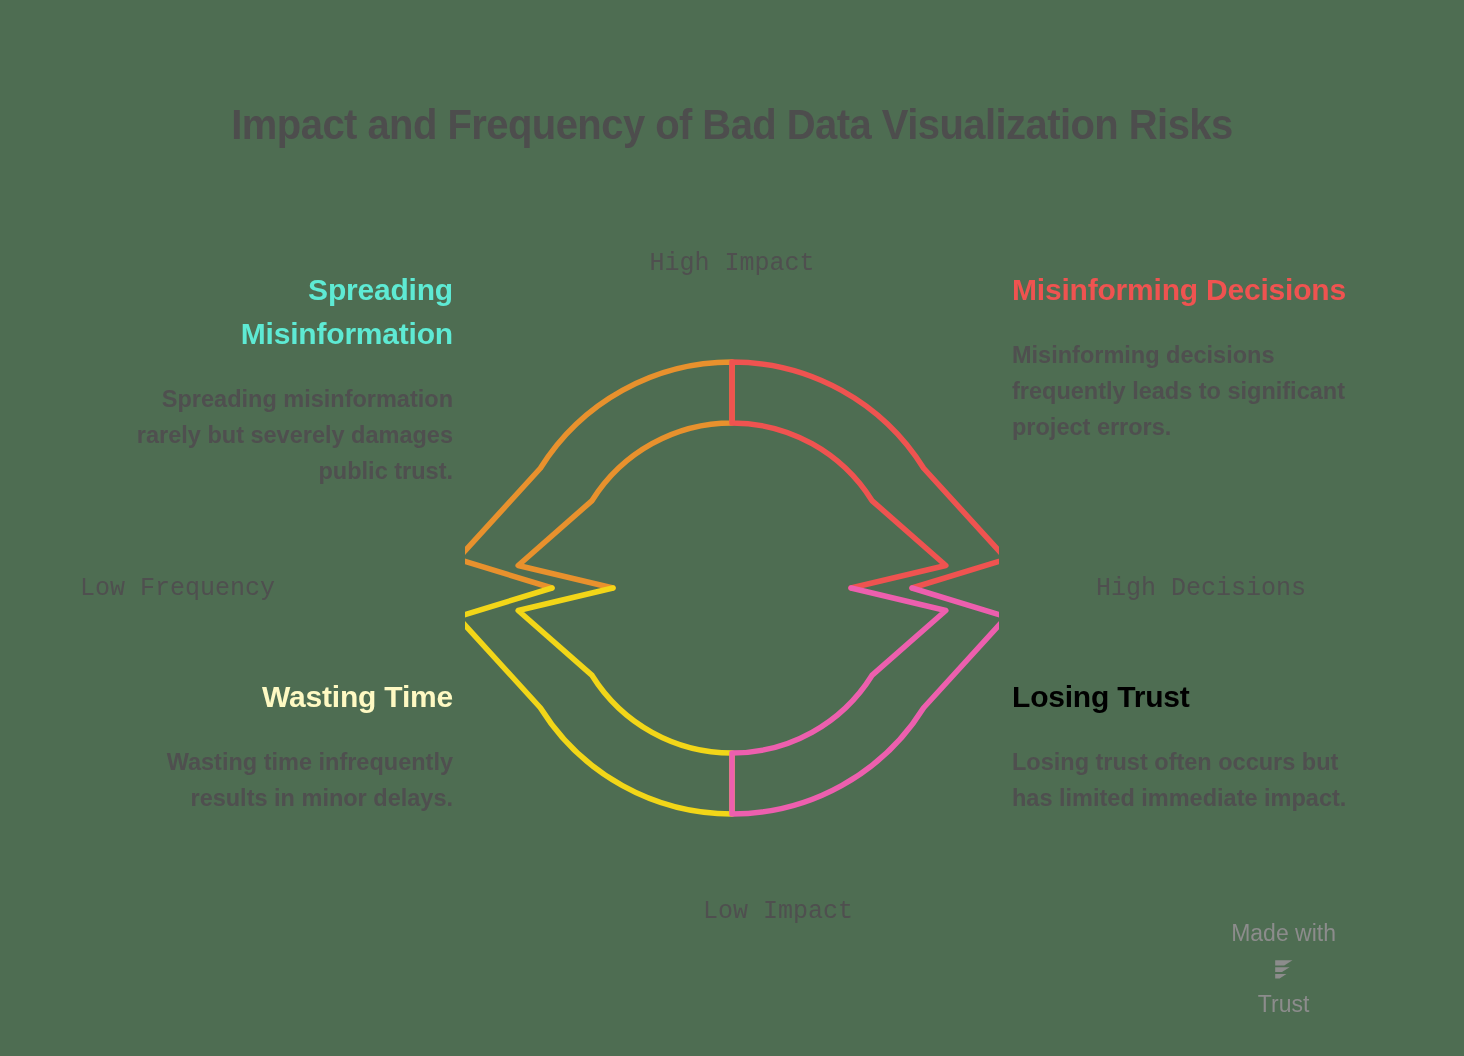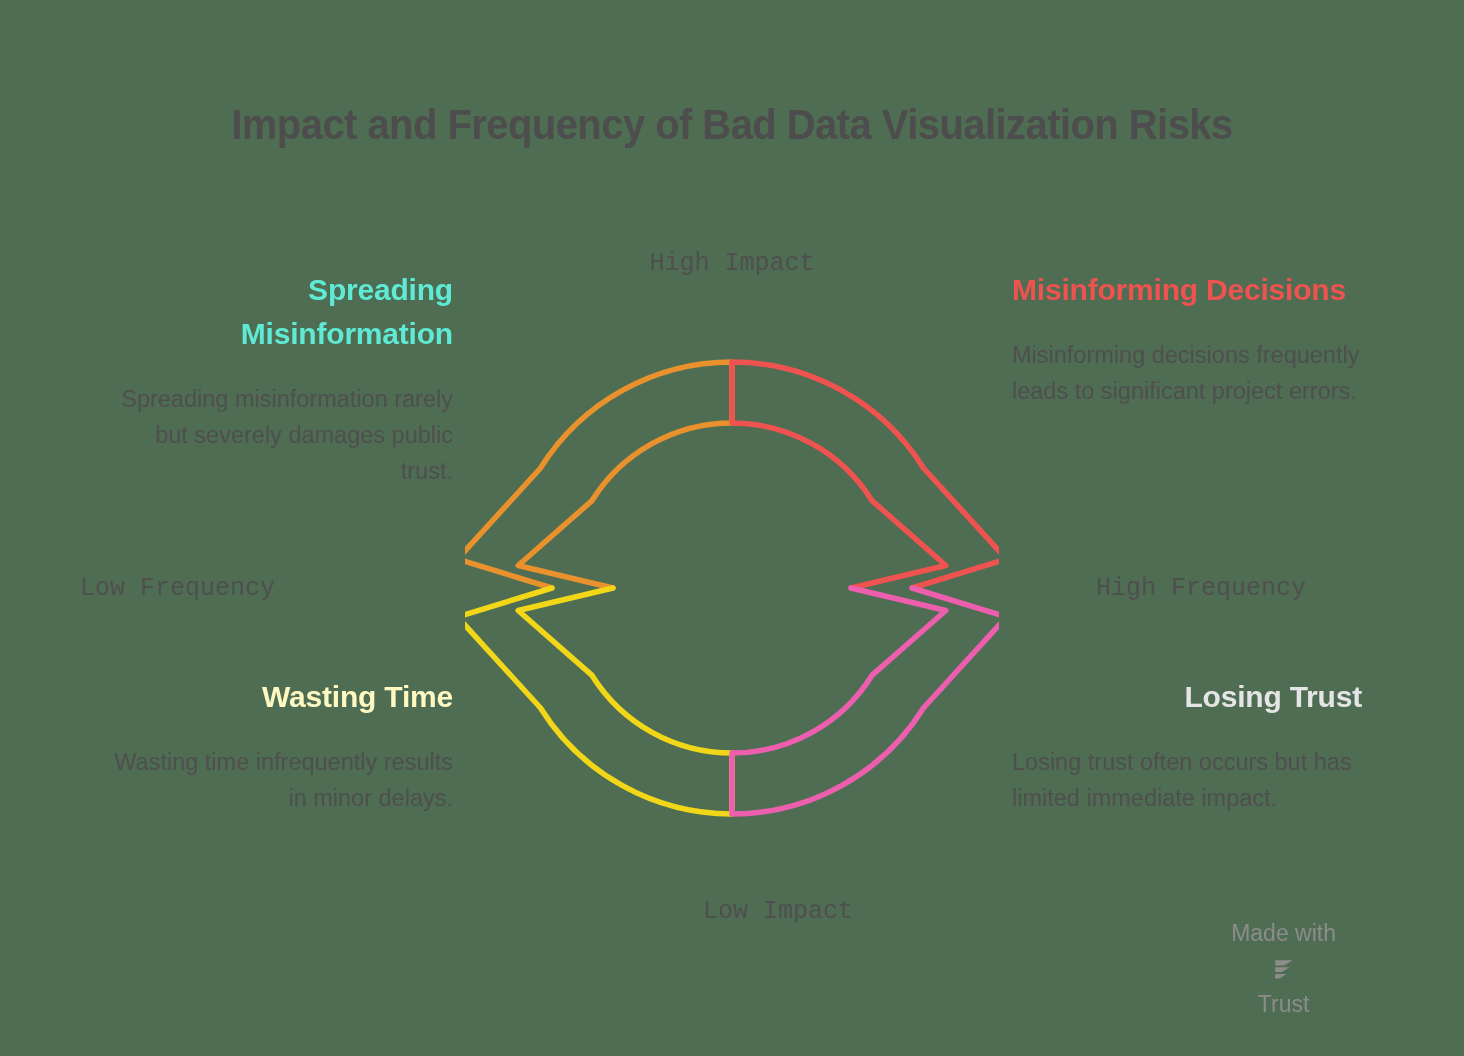--- a/index.html
+++ b/index.html
@@ -64,31 +64,31 @@
     font-weight: bold;
     line-height: 1.47;
     letter-spacing: -0.2px;
     font-family: "Liberation Sans Narrow", "Liberation Sans", sans-serif;
   }
   .quad p {
     margin: 0;
     font-size: 23.5px;
     line-height: 1.52;
     color: #4f4f4f;
-    font-weight: 400;
+    font-weight: 700;
   }
   .quad-tl { top: 268px; left: 103px; text-align: right; }
   .quad-tr { top: 268px; left: 1012px; text-align: left; }
   .quad-bl { top: 675px; left: 103px; text-align: right; }
   .quad-br { top: 675px; left: 1012px; text-align: left; }
 
   .c-orange { color: #5eead4; }
   .c-red    { color: #ef5350; }
   .c-yellow { color: #fef9c3; }
-  .c-pink   { color: #e5e5e5; text-align: right; }
+  .c-pink   { color: #000000; }
 
   
   .diagram {
     position: absolute;
     left: 465px;
     top: 322px;
     width: 534px;
     height: 532px;
   }
 
@@ -117,21 +117,21 @@
 </head>
 <body>
 
 <div class="canvas">
 
   <div class="title">Impact and Frequency of Bad Data Visualization Risks</div>
 
   <div class="axis-label axis-high-impact">High Impact</div>
   <div class="axis-label axis-low-impact">Low Impact</div>
   <div class="axis-label axis-low-freq">Low Frequency</div>
-  <div class="axis-label axis-high-freq">High Frequency</div>
+  <div class="axis-label axis-high-freq">High Decisions</div>
 
   <div class="quad quad-tl">
     <h2 class="c-orange">Spreading Misinformation</h2>
     <p>Spreading misinformation rarely but severely damages public trust.</p>
   </div>
 
   <div class="quad quad-tr">
     <h2 class="c-red">Misinforming Decisions</h2>
     <p>Misinforming decisions frequently leads to significant project errors.</p>
   </div>

